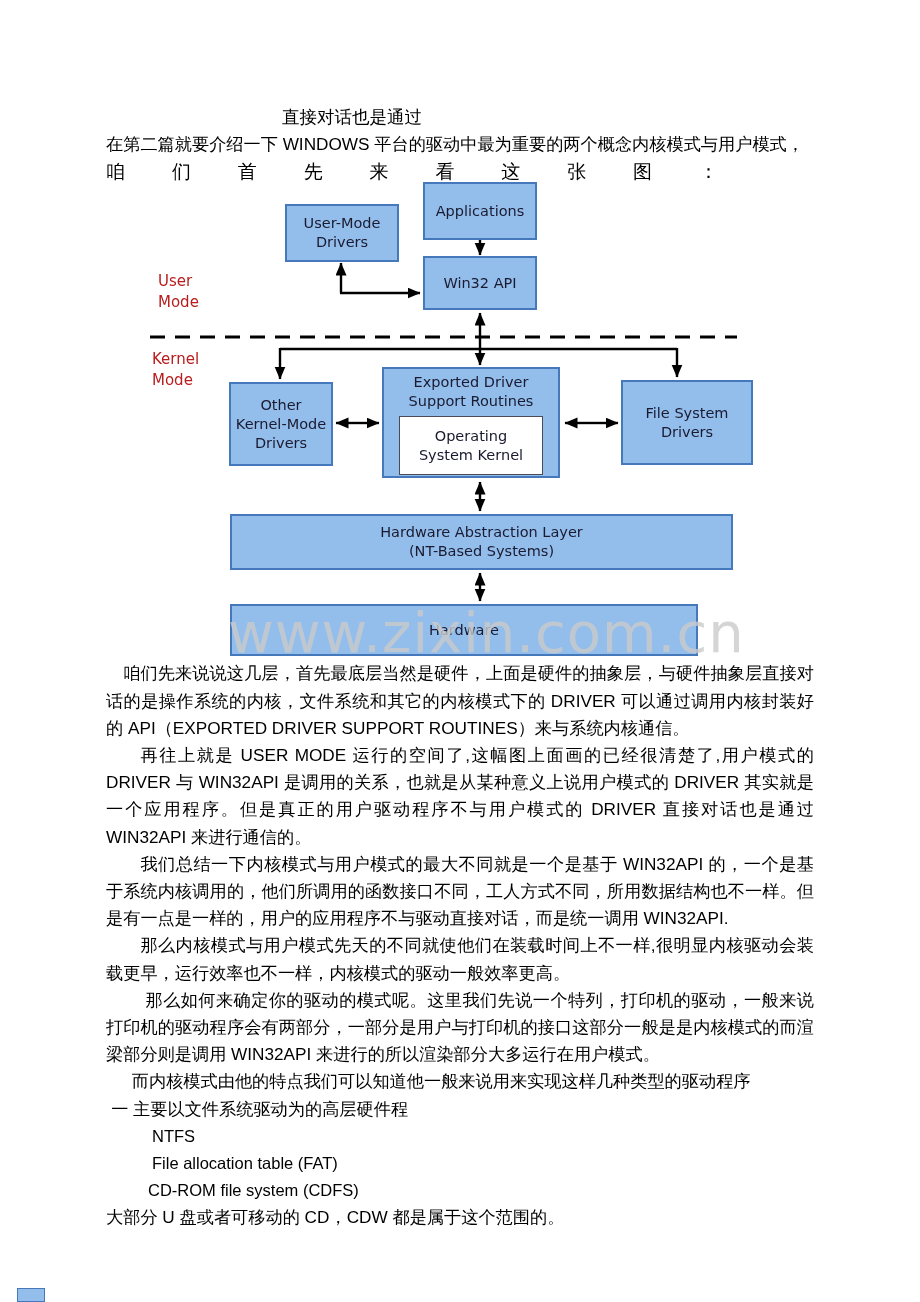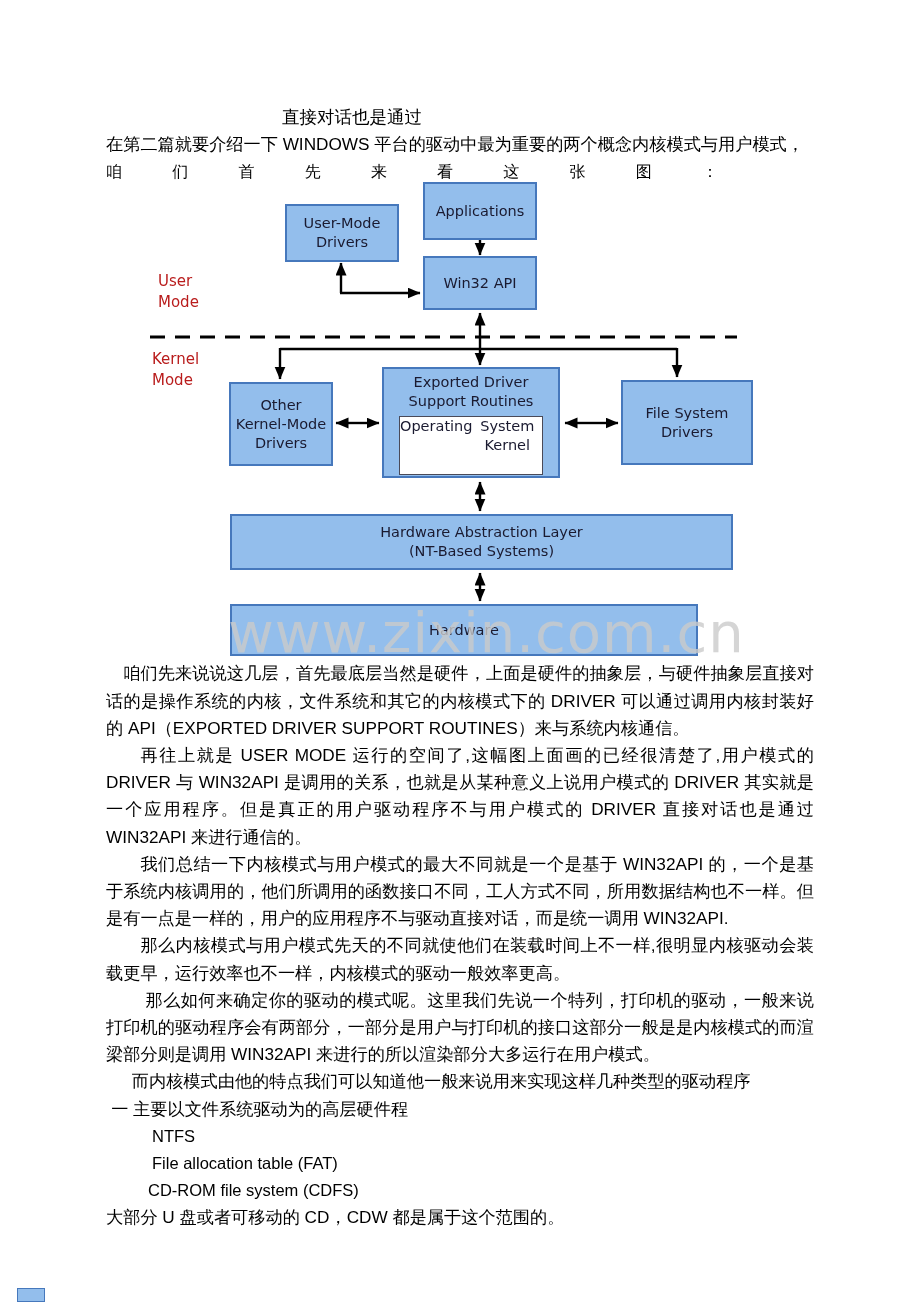--- a/index.html
+++ b/index.html
@@ -5,21 +5,21 @@
   html,body{margin:0;padding:0;}
   body{
     width:920px;height:1302px;position:relative;background:#ffffff;
     font-family:"Liberation Sans","DejaVu Sans",sans-serif;color:#000;
     overflow:hidden;
   }
   .content{padding:104px 106px 0 106px;}
   .doc-title{font-size:17.5px;line-height:27px;margin-left:176px;}
   .para{font-size:17.2px;line-height:27.2px;text-align:justify;margin:0;}
   .p1a{text-indent:0;}
-  .p1b{text-align-last:justify;padding-right:96px;line-height:27.2px;font-size:16px;}
+  .p1b{text-align-last:justify;padding-right:96px;line-height:27.2px;font-size:19px;}
   .ind-1{text-indent:1em;}
   .ind-15{text-indent:1.5em;}
   .ind-2{text-indent:2em;}
   .ind-23{text-indent:2.3em;}
   .ind-03{text-indent:0.3em;}
   .list-line{font-size:16.5px;line-height:27.2px;}
   .li-a{padding-left:46px;}
   .li-b{padding-left:42px;}
 
   
@@ -32,21 +32,21 @@
     font-family:"DejaVu Sans","Liberation Sans",sans-serif;
     font-size:14.5px;line-height:19px;font-weight:500;
     color:var(--box-text,#1A1A30);text-align:center;z-index:1;
   }
   .box-apps{left:317px;top:4px;width:114px;height:58px;}
   .box-umd{left:179px;top:26px;width:114px;height:58px;}
   .box-win32{left:317px;top:78px;width:114px;height:54px;}
   .box-okmd{left:123px;top:204px;width:104px;height:84px;}
   .box-edsr{left:276px;top:189px;width:178px;height:111px;justify-content:flex-start;padding-top:4px;}
   .box-osk{position:static;width:142px;height:57px;margin-top:5px;background:#ffffff;
-           border:1.5px solid #4a4a58;display:flex;flex-direction:row;justify-content:center;}
+           border:1.5px solid #4a4a58;display:flex;flex-direction:column;justify-content:center;}
   .box-fsd{left:515px;top:202px;width:132px;height:85px;}
   .box-hal{left:124px;top:336px;width:503px;height:56px;}
   .box-hw{left:124px;top:426px;width:468px;height:52px;}
   .side-label{
     position:absolute;font-family:"DejaVu Sans","Liberation Sans",sans-serif;
     font-size:15px;line-height:21px;color:#b91c1c;z-index:1;
   }
   .lbl-user{left:52px;top:93px;}
   .lbl-kernel{left:46px;top:171px;}
   .arrows{position:absolute;left:0;top:0;z-index:2;}

